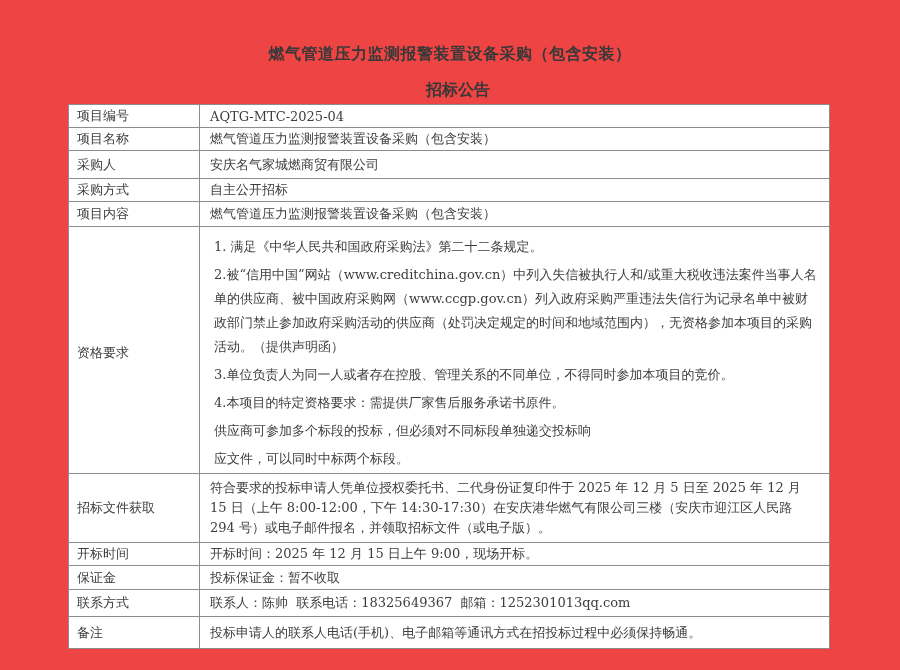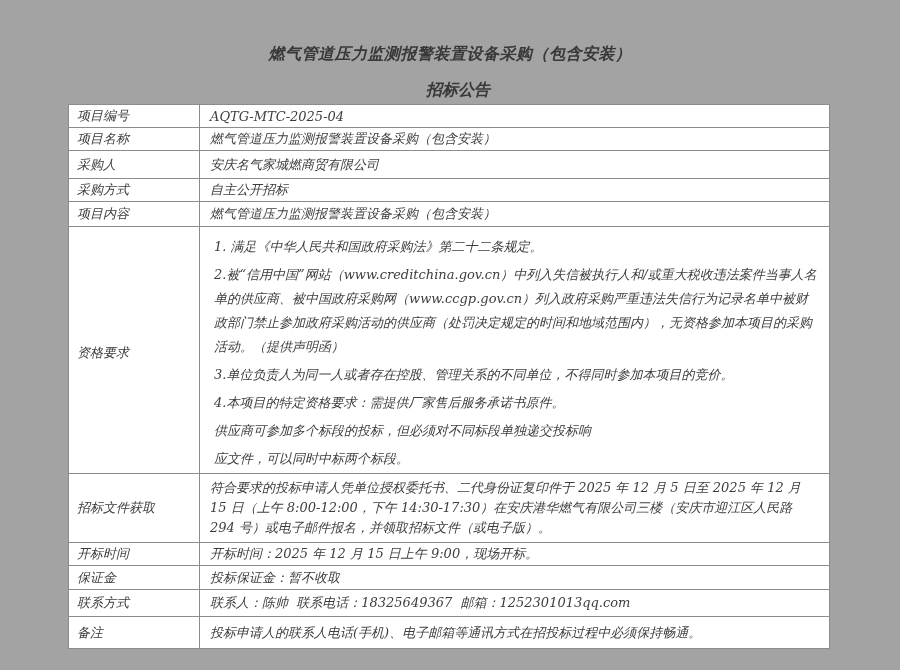--- a/index.html
+++ b/index.html
@@ -1,25 +1,24 @@
 <!DOCTYPE html>
 <html lang="zh"><head>
 <meta charset="utf-8">
 <style>
   * { margin: 0; padding: 0; box-sizing: border-box; }
   html, body { background: #ffffff; }
   .page {
     position: relative;
     width: 900px;
     height: 670px;
-    background: #a3a3a3;
+    background: #ef4444;
     font-family: "DejaVu Serif", "Liberation Serif", serif;
     color: #3a3a3a;
     overflow: hidden;
-    font-style: italic;
   }
   .doc-title {
     position: absolute;
     top: 44px;
     left: 0;
     width: 100%;
     text-align: center;
     font-size: 16px;
     font-weight: bold;
     letter-spacing: 0.5px;

